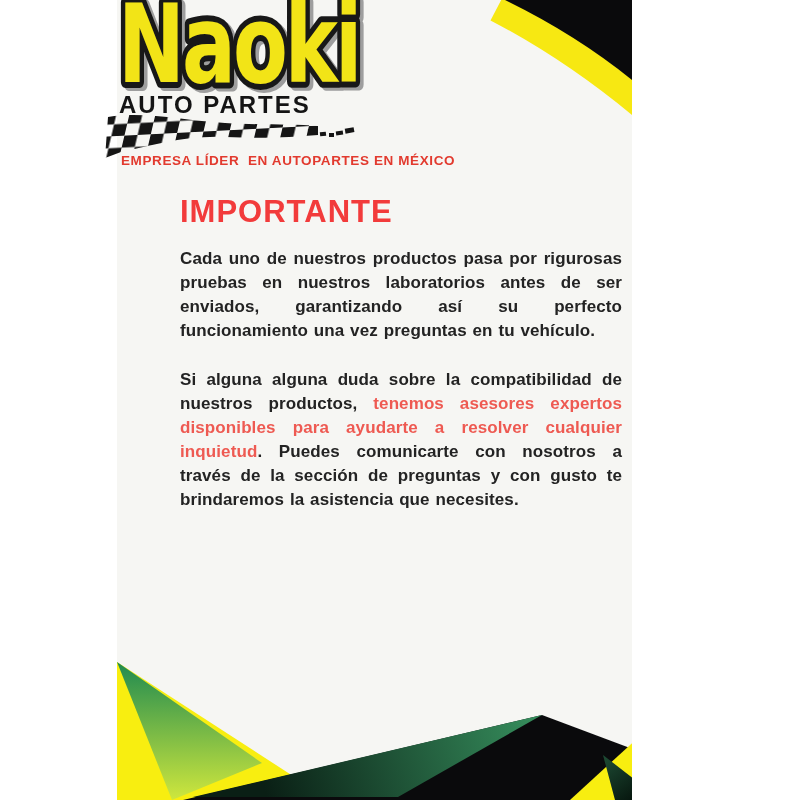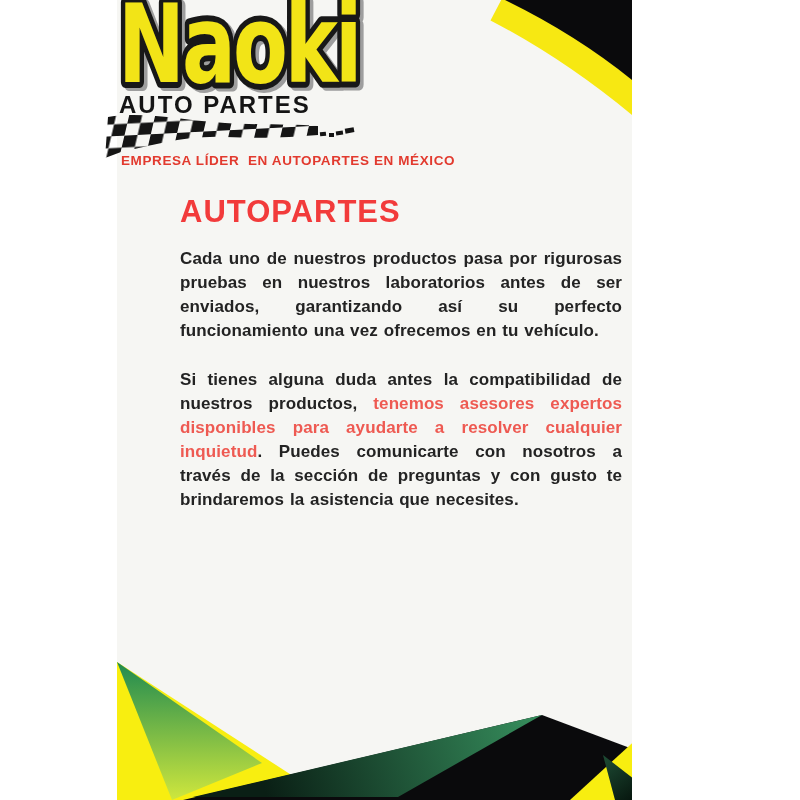--- a/index.html
+++ b/index.html
@@ -79,20 +79,20 @@
         <rect x="329" y="133" width="5" height="4"></rect>
         <rect x="336" y="131" width="7" height="4" transform="rotate(-8 339 133)"></rect>
         <rect x="345" y="128" width="9" height="5" transform="rotate(-10 349 130)"></rect>
       </g>
     </g>
 
     <text x="121" y="165" xml:space="preserve" font-family="Liberation Sans, sans-serif" font-weight="bold" font-size="13.5" letter-spacing="0.6" fill="#e23a2e">EMPRESA LÍDER  EN AUTOPARTES EN MÉXICO</text>
   </svg>
 
   <div class="content">
-    <h1 class="title">AUTOPARTES</h1>
+    <h1 class="title">IMPORTANTE</h1>
     <div id="paragraphs">
-        <p class="para"><span class="seg-dark">Cada uno de nuestros productos pasa por rigurosas pruebas en nuestros laboratorios antes de ser enviados, garantizando así su perfecto funcionamiento una vez ofrecemos en tu vehículo.</span></p>
-        <p class="para"><span class="seg-dark">Si tienes alguna duda antes la compatibilidad de nuestros productos, </span><span class="seg-red">tenemos asesores expertos disponibles para ayudarte a resolver cualquier inquietud</span><span class="seg-dark">. Puedes comunicarte con nosotros a través de la sección de preguntas y con gusto te brindaremos la asistencia que necesites.</span></p>
+        <p class="para"><span class="seg-dark">Cada uno de nuestros productos pasa por rigurosas pruebas en nuestros laboratorios antes de ser enviados, garantizando así su perfecto funcionamiento una vez preguntas en tu vehículo.</span></p>
+        <p class="para"><span class="seg-dark">Si alguna alguna duda sobre la compatibilidad de nuestros productos, </span><span class="seg-red">tenemos asesores expertos disponibles para ayudarte a resolver cualquier inquietud</span><span class="seg-dark">. Puedes comunicarte con nosotros a través de la sección de preguntas y con gusto te brindaremos la asistencia que necesites.</span></p>
       </div>
   </div>
 
 </div>
 
 </body></html>

